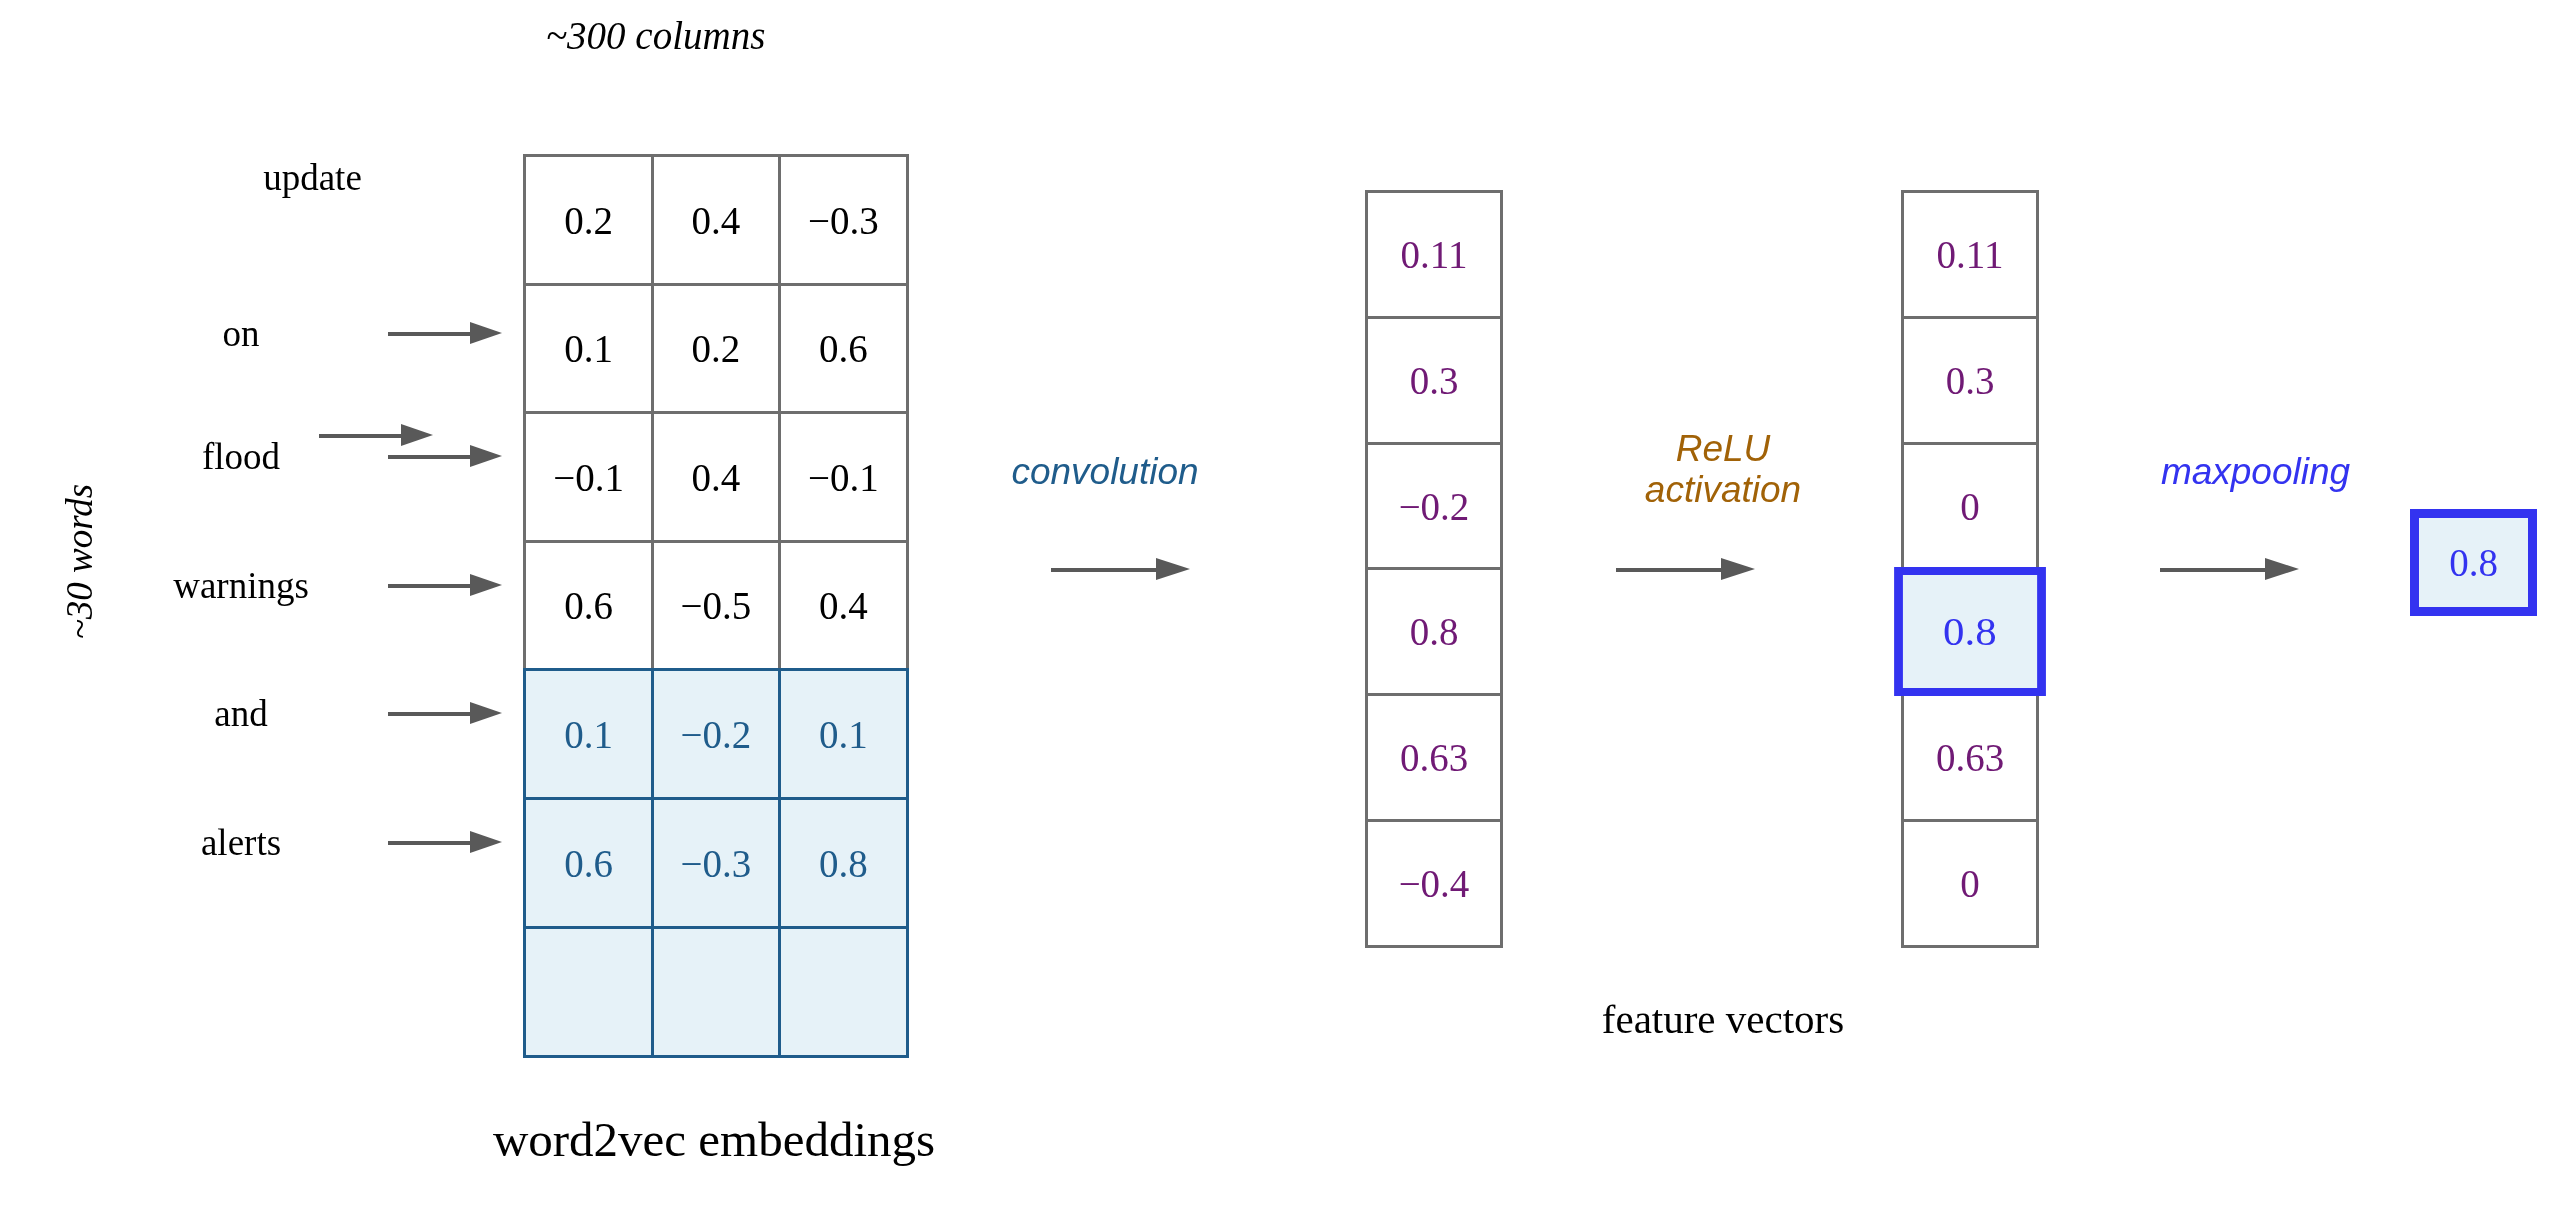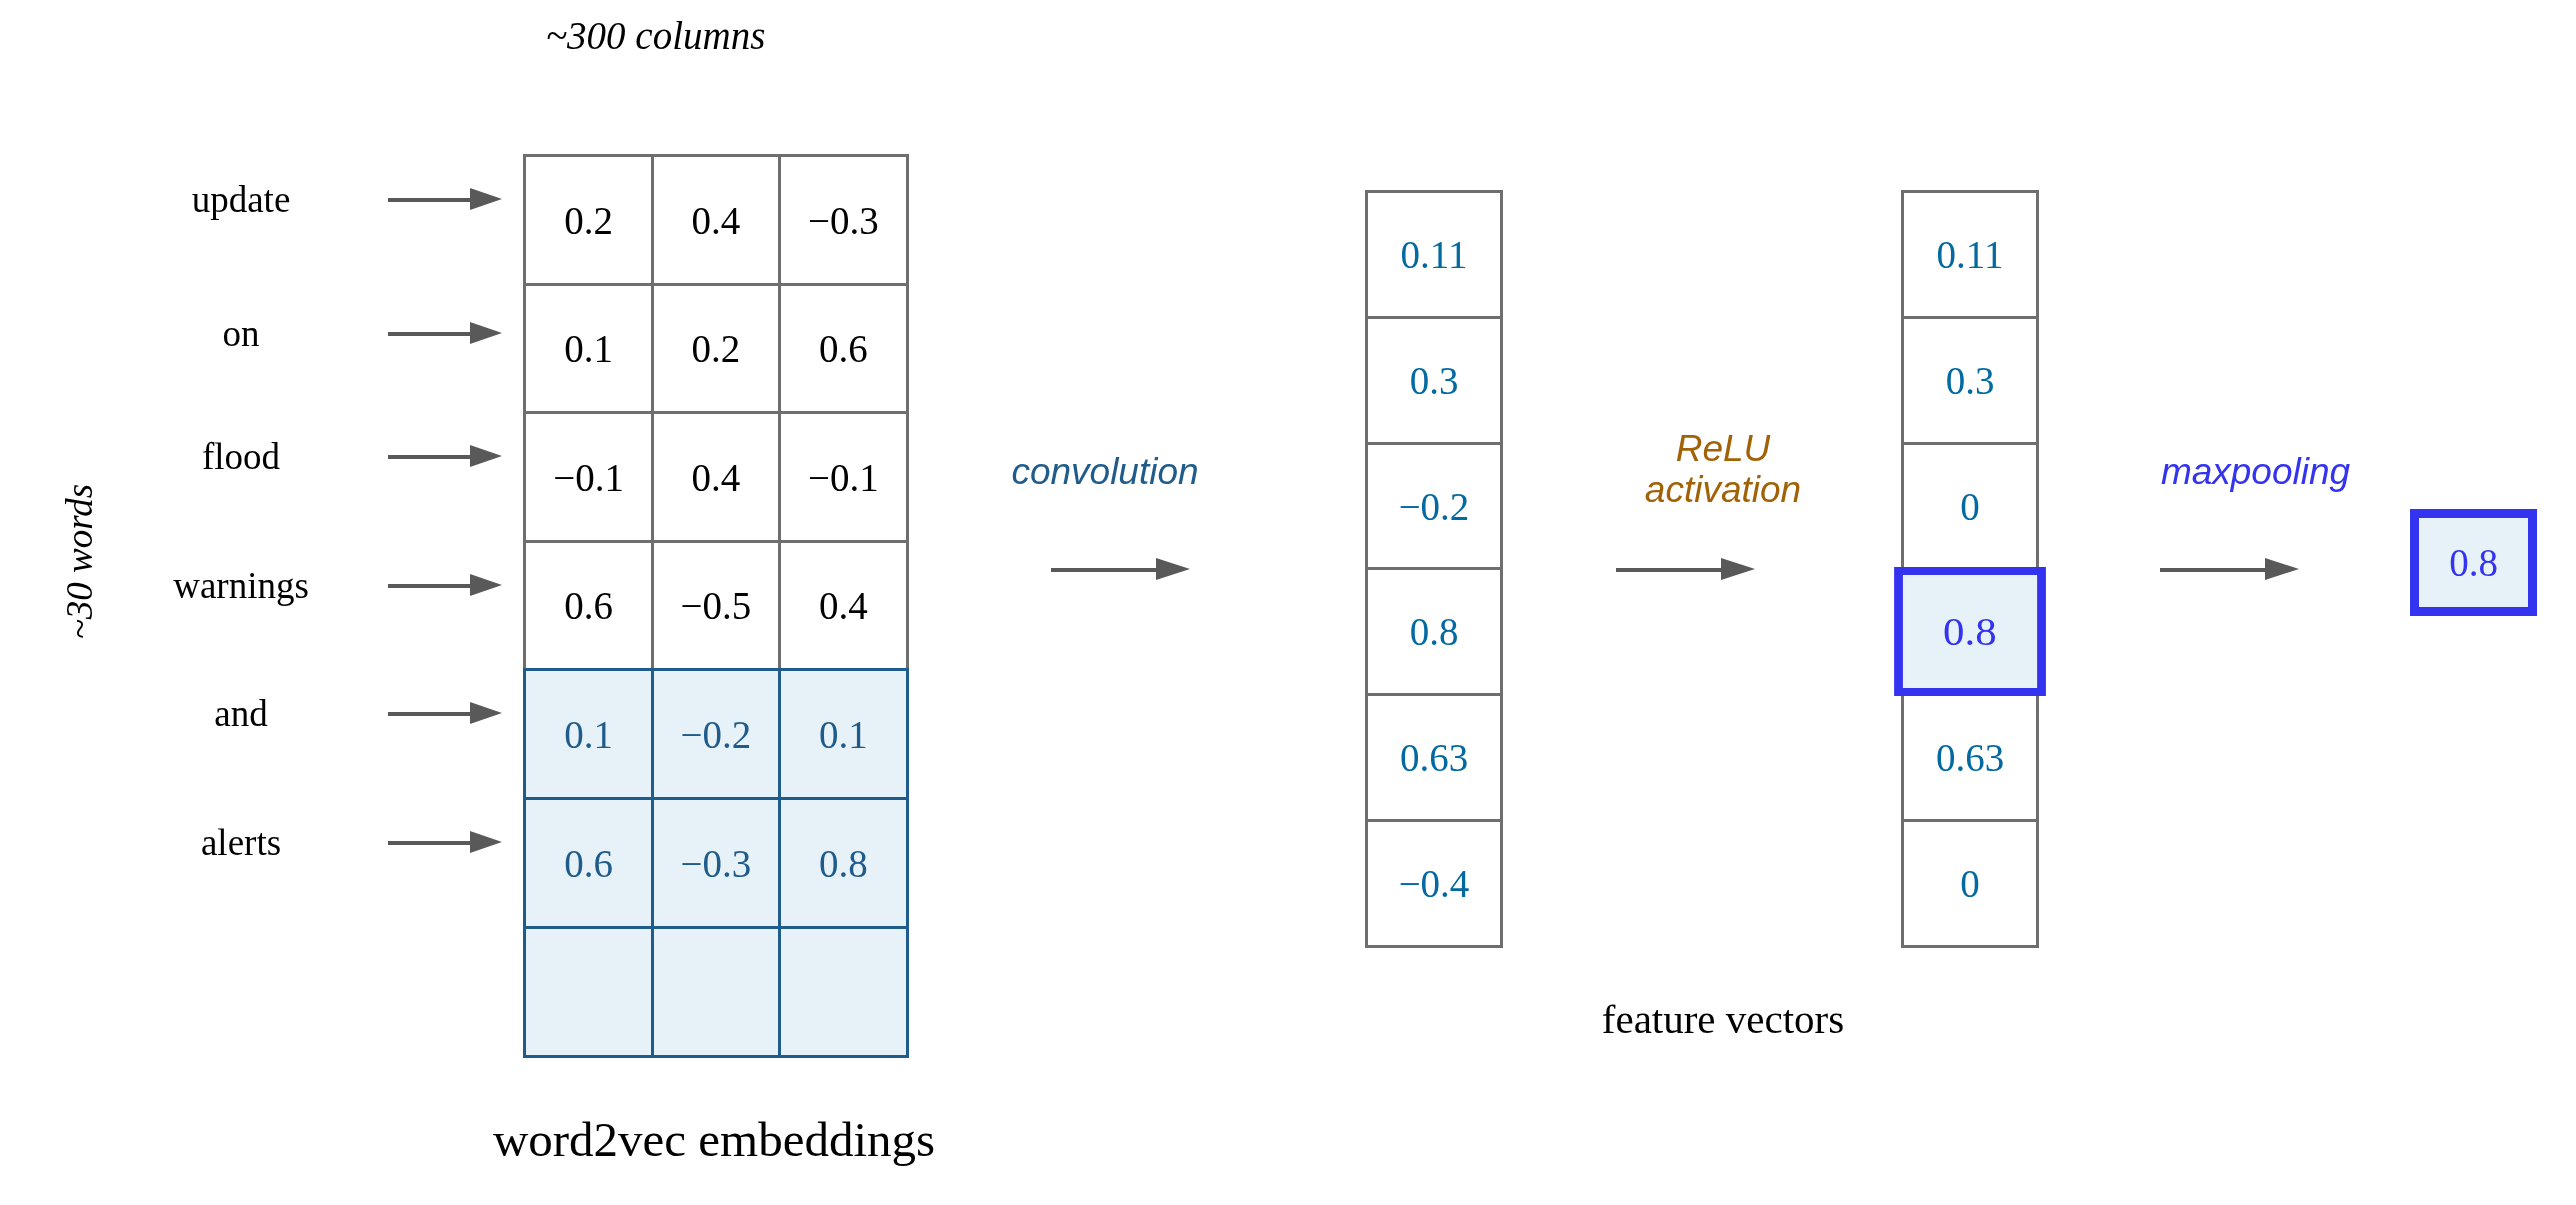--- a/index.html
+++ b/index.html
@@ -159,21 +159,21 @@
 
   .fcell {
     box-sizing: border-box;
     display: flex;
     align-items: center;
     justify-content: center;
     font-size: 39px;
     border: 3.6px solid #6e6e6e;
     margin: -1.8px;
     background: #ffffff;
-    color: #0369a1;
+    color: #701a75;
     font-family: "Liberation Serif", "DejaVu Serif", serif;
   }
   .fcell.maxhl {
     border: 8px solid #3333f0;
     background: #e6f2f8;
     color: #3333f0;
     z-index: 3;
     transform: scale(1.10, 1.0);
   }
 
@@ -214,21 +214,21 @@
 </head>
 <body>
 
 <div id="stage">
 
   <div class="lbl serif-ital" id="columns-heading">~300 columns</div>
 
   <div class="lbl serif-ital" id="words-heading">~30 words</div>
 
   <div id="word-rows">
-      <div class="word-row" style="top: 156px;">
+      <div class="word-row" style="top: 156px; flex-direction: column;">
         <div class="word-text">update</div>
         <div class="word-arrow">
           <div class="shaft"></div>
           <div class="head"></div>
         </div>
       </div>
       <div class="word-row" style="top: 290px;">
         <div class="word-text">on</div>
         <div class="word-arrow">
           <div class="shaft"></div>

